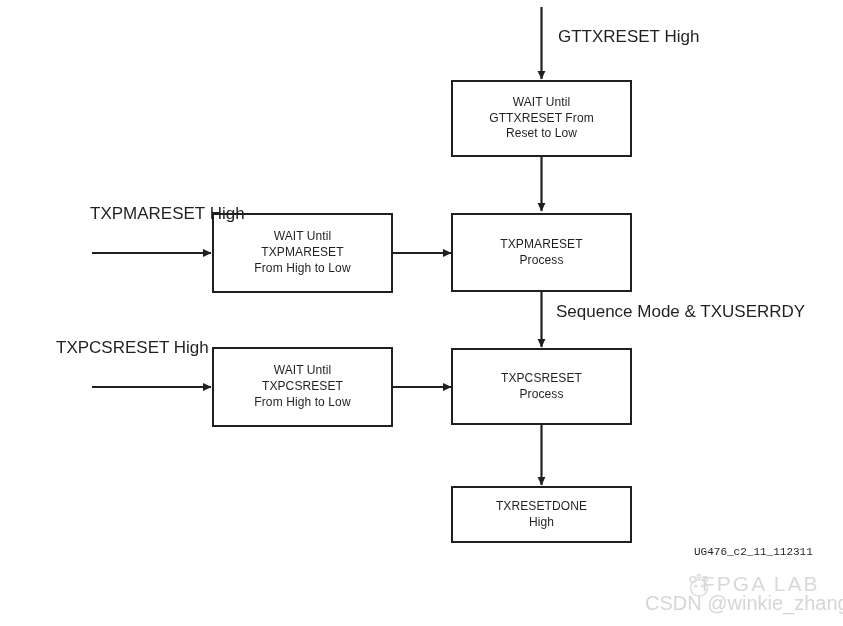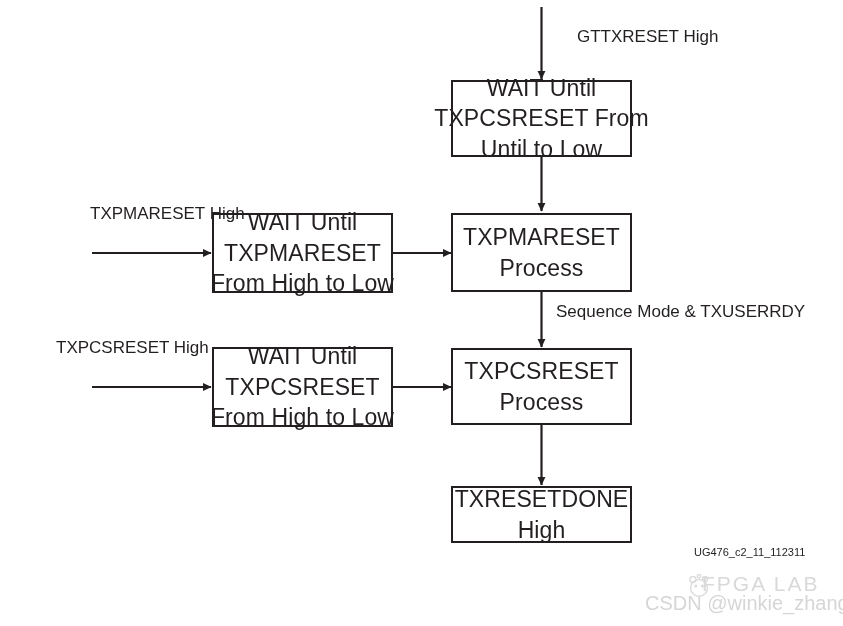--- a/index.html
+++ b/index.html
@@ -24,21 +24,21 @@
   .node {
     position: absolute;
     box-sizing: border-box;
     border: 2.5px solid #231f20;
     background: #ffffff;
     display: flex;
     flex-direction: column;
     align-items: center;
     justify-content: center;
     text-align: center;
-    font-size: 23px;
+    font-size: 12px;
     line-height: 1.33;
     color: #231f20;
     letter-spacing: 0.1px;
   }
   .node .ln { display: block; white-space: nowrap; }
 
   .edge-label {
     position: absolute;
     font-size: 17px;
     line-height: 1.33;
@@ -54,21 +54,21 @@
     width: 843px;
     height: 626px;
     overflow: visible;
   }
 
   .figid {
     position: absolute;
     font-size: 11px;
     color: #231f20;
     white-space: nowrap;
-    font-family: Liberation Sans, sans-serif;
+    font-family: Liberation Mono, monospace;
   }
   .caption {
     position: absolute;
     font-size: 17.5px;
     font-weight: bold;
     color: #000000;
     white-space: nowrap;
     letter-spacing: 0.2px;
   }
 
@@ -118,22 +118,22 @@
 
     <line x1="92" y1="387" x2="211" y2="387" stroke="#231f20" stroke-width="2.2" marker-end="url(#arrowhead)"></line>
 
     <line x1="393" y1="387" x2="451" y2="387" stroke="#231f20" stroke-width="2.2" marker-end="url(#arrowhead)"></line>
 
     <line x1="541.5" y1="425" x2="541.5" y2="485" stroke="#231f20" stroke-width="2.2" marker-end="url(#arrowhead)"></line>
   </svg>
 
   <div class="node" style="left:451px; top:80px; width:181px; height:77px;">
     <span class="ln">WAIT Until</span>
-    <span class="ln">TXPCSRESET From</span>
-    <span class="ln">Until to Low</span>
+    <span class="ln">GTTXRESET From</span>
+    <span class="ln">Reset to Low</span>
   </div>
 
   <div class="node" style="left:212px; top:213px; width:181px; height:80px;">
     <span class="ln">WAIT Until</span>
     <span class="ln">TXPMARESET</span>
     <span class="ln">From High to Low</span>
   </div>
 
   <div class="node" style="left:451px; top:213px; width:181px; height:79px;">
     <span class="ln">TXPMARESET</span>
@@ -149,21 +149,21 @@
   <div class="node" style="left:451px; top:348px; width:181px; height:77px;">
     <span class="ln">TXPCSRESET</span>
     <span class="ln">Process</span>
   </div>
 
   <div class="node" style="left:451px; top:486px; width:181px; height:57px;">
     <span class="ln">TXRESETDONE</span>
     <span class="ln">High</span>
   </div>
 
-  <div class="edge-label" style="left:558px; top:26px; width:140px;margin-left:19px;">
+  <div class="edge-label" style="left:558px; top:26px; width:140px;">
     <span class="ln">GTTXRESET</span>
     <span class="ln">High</span>
   </div>
 
   <div class="edge-label" style="left:80px; top:203px; width:130px;margin-left:10px;">
     <span class="ln">TXPMARESET</span>
     <span class="ln">High</span>
   </div>
 
   <div class="edge-label left" style="left:556px; top:301px;">

